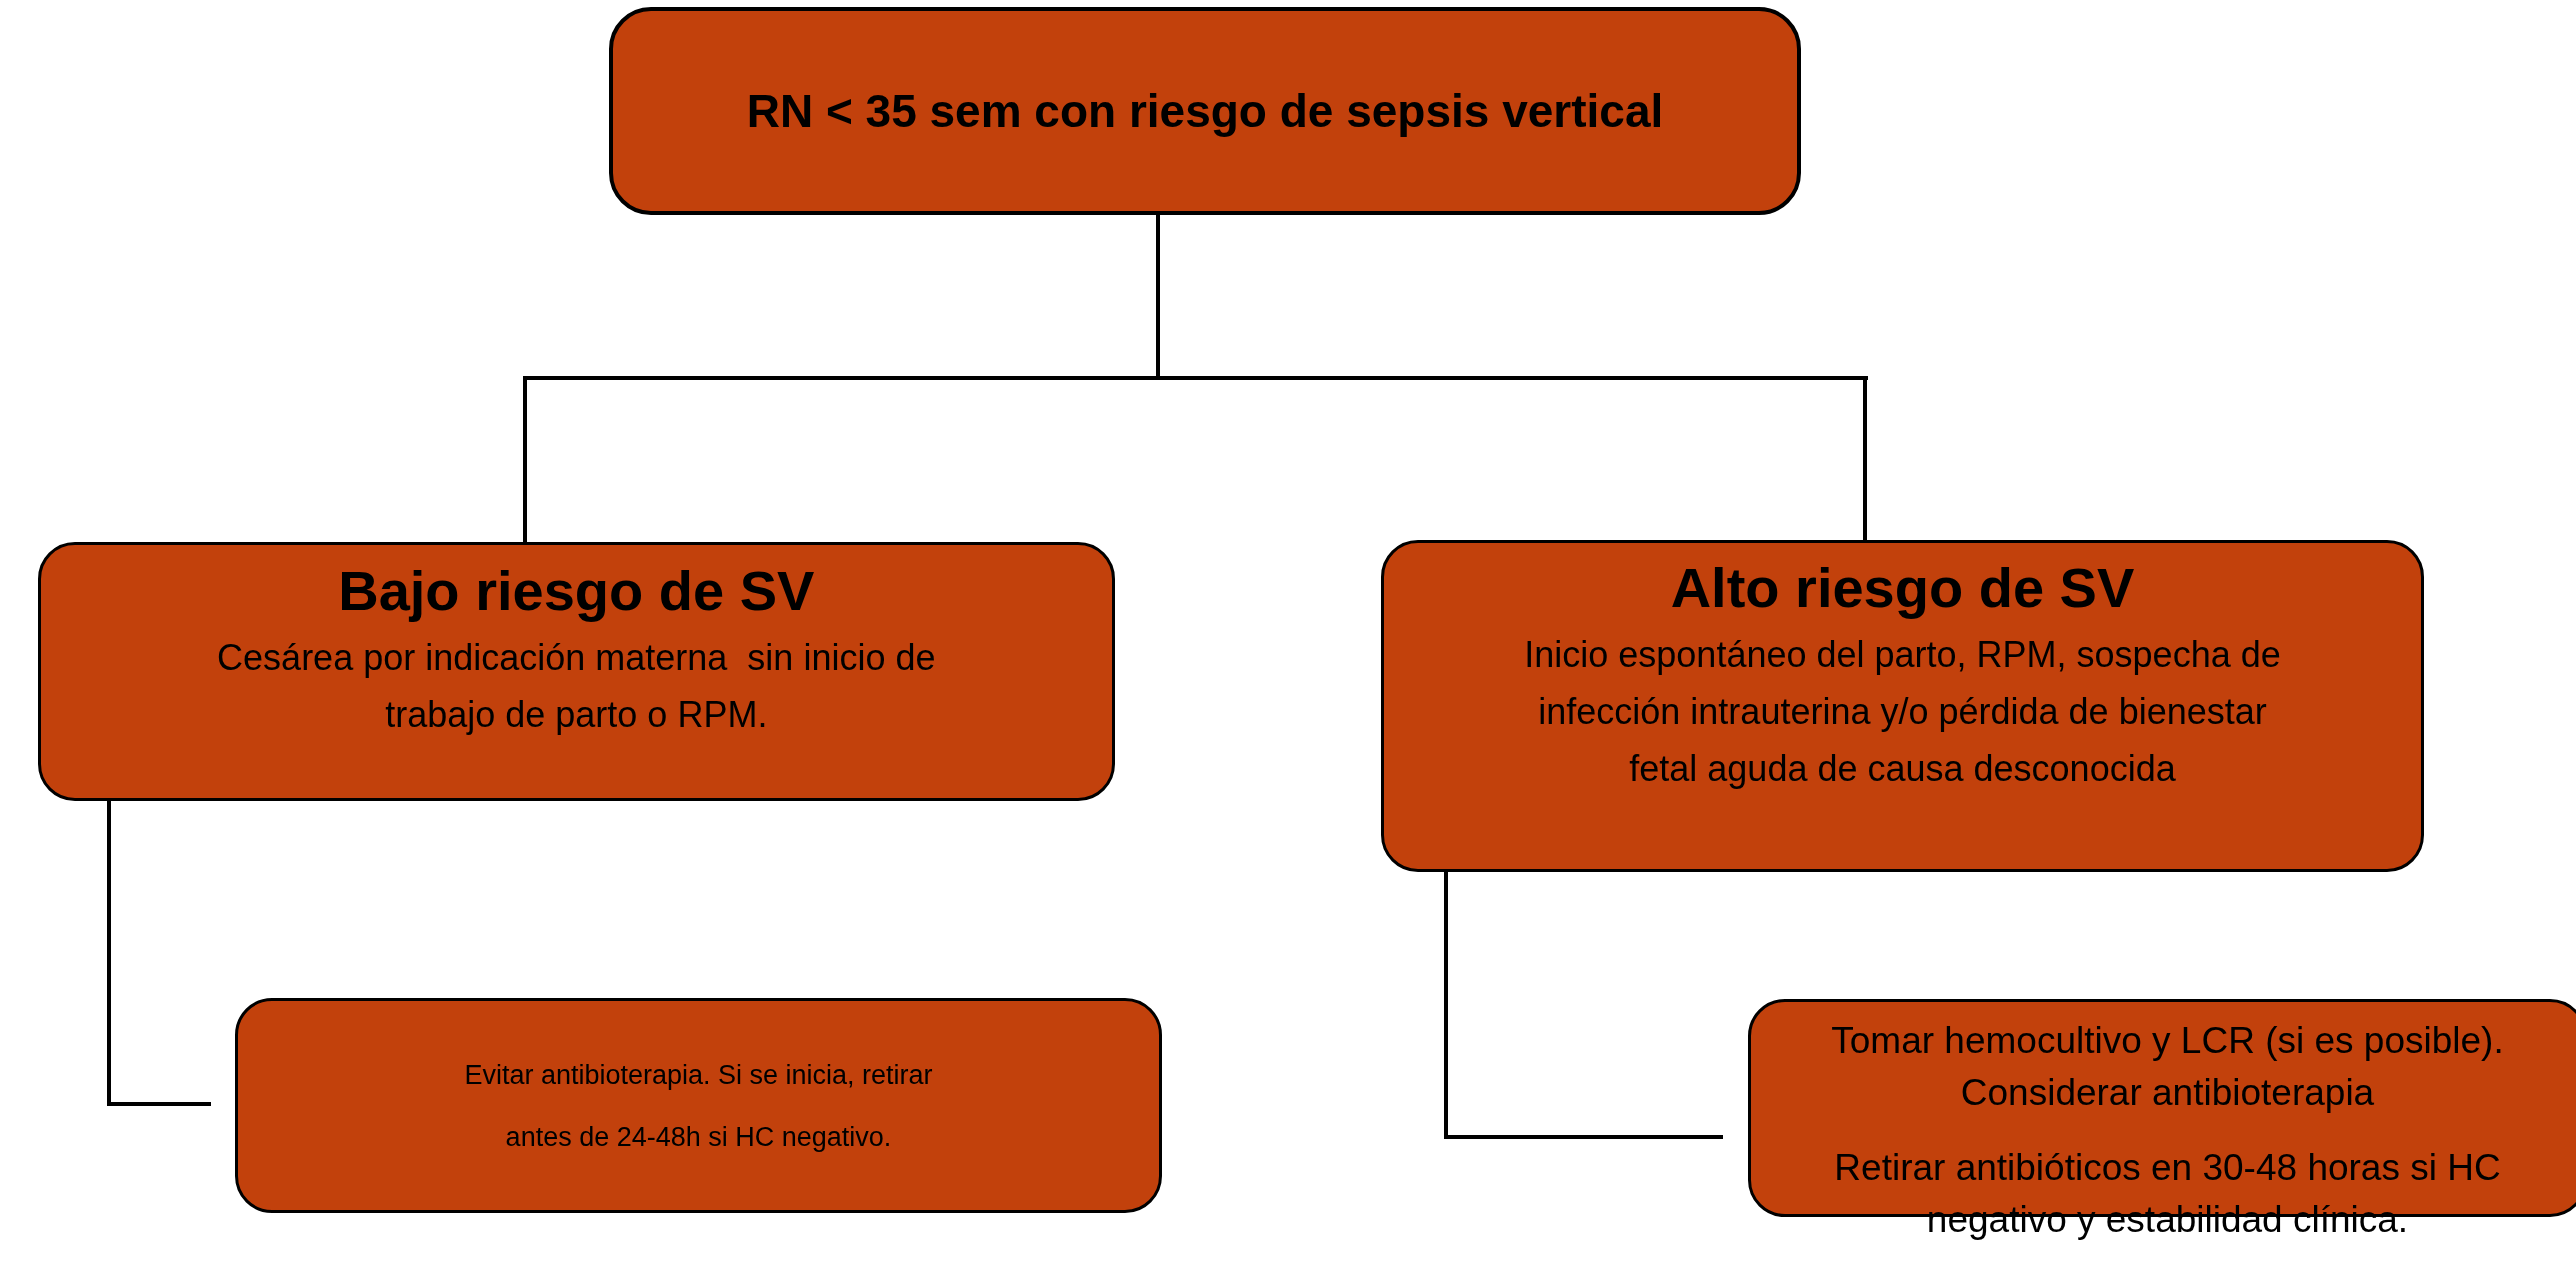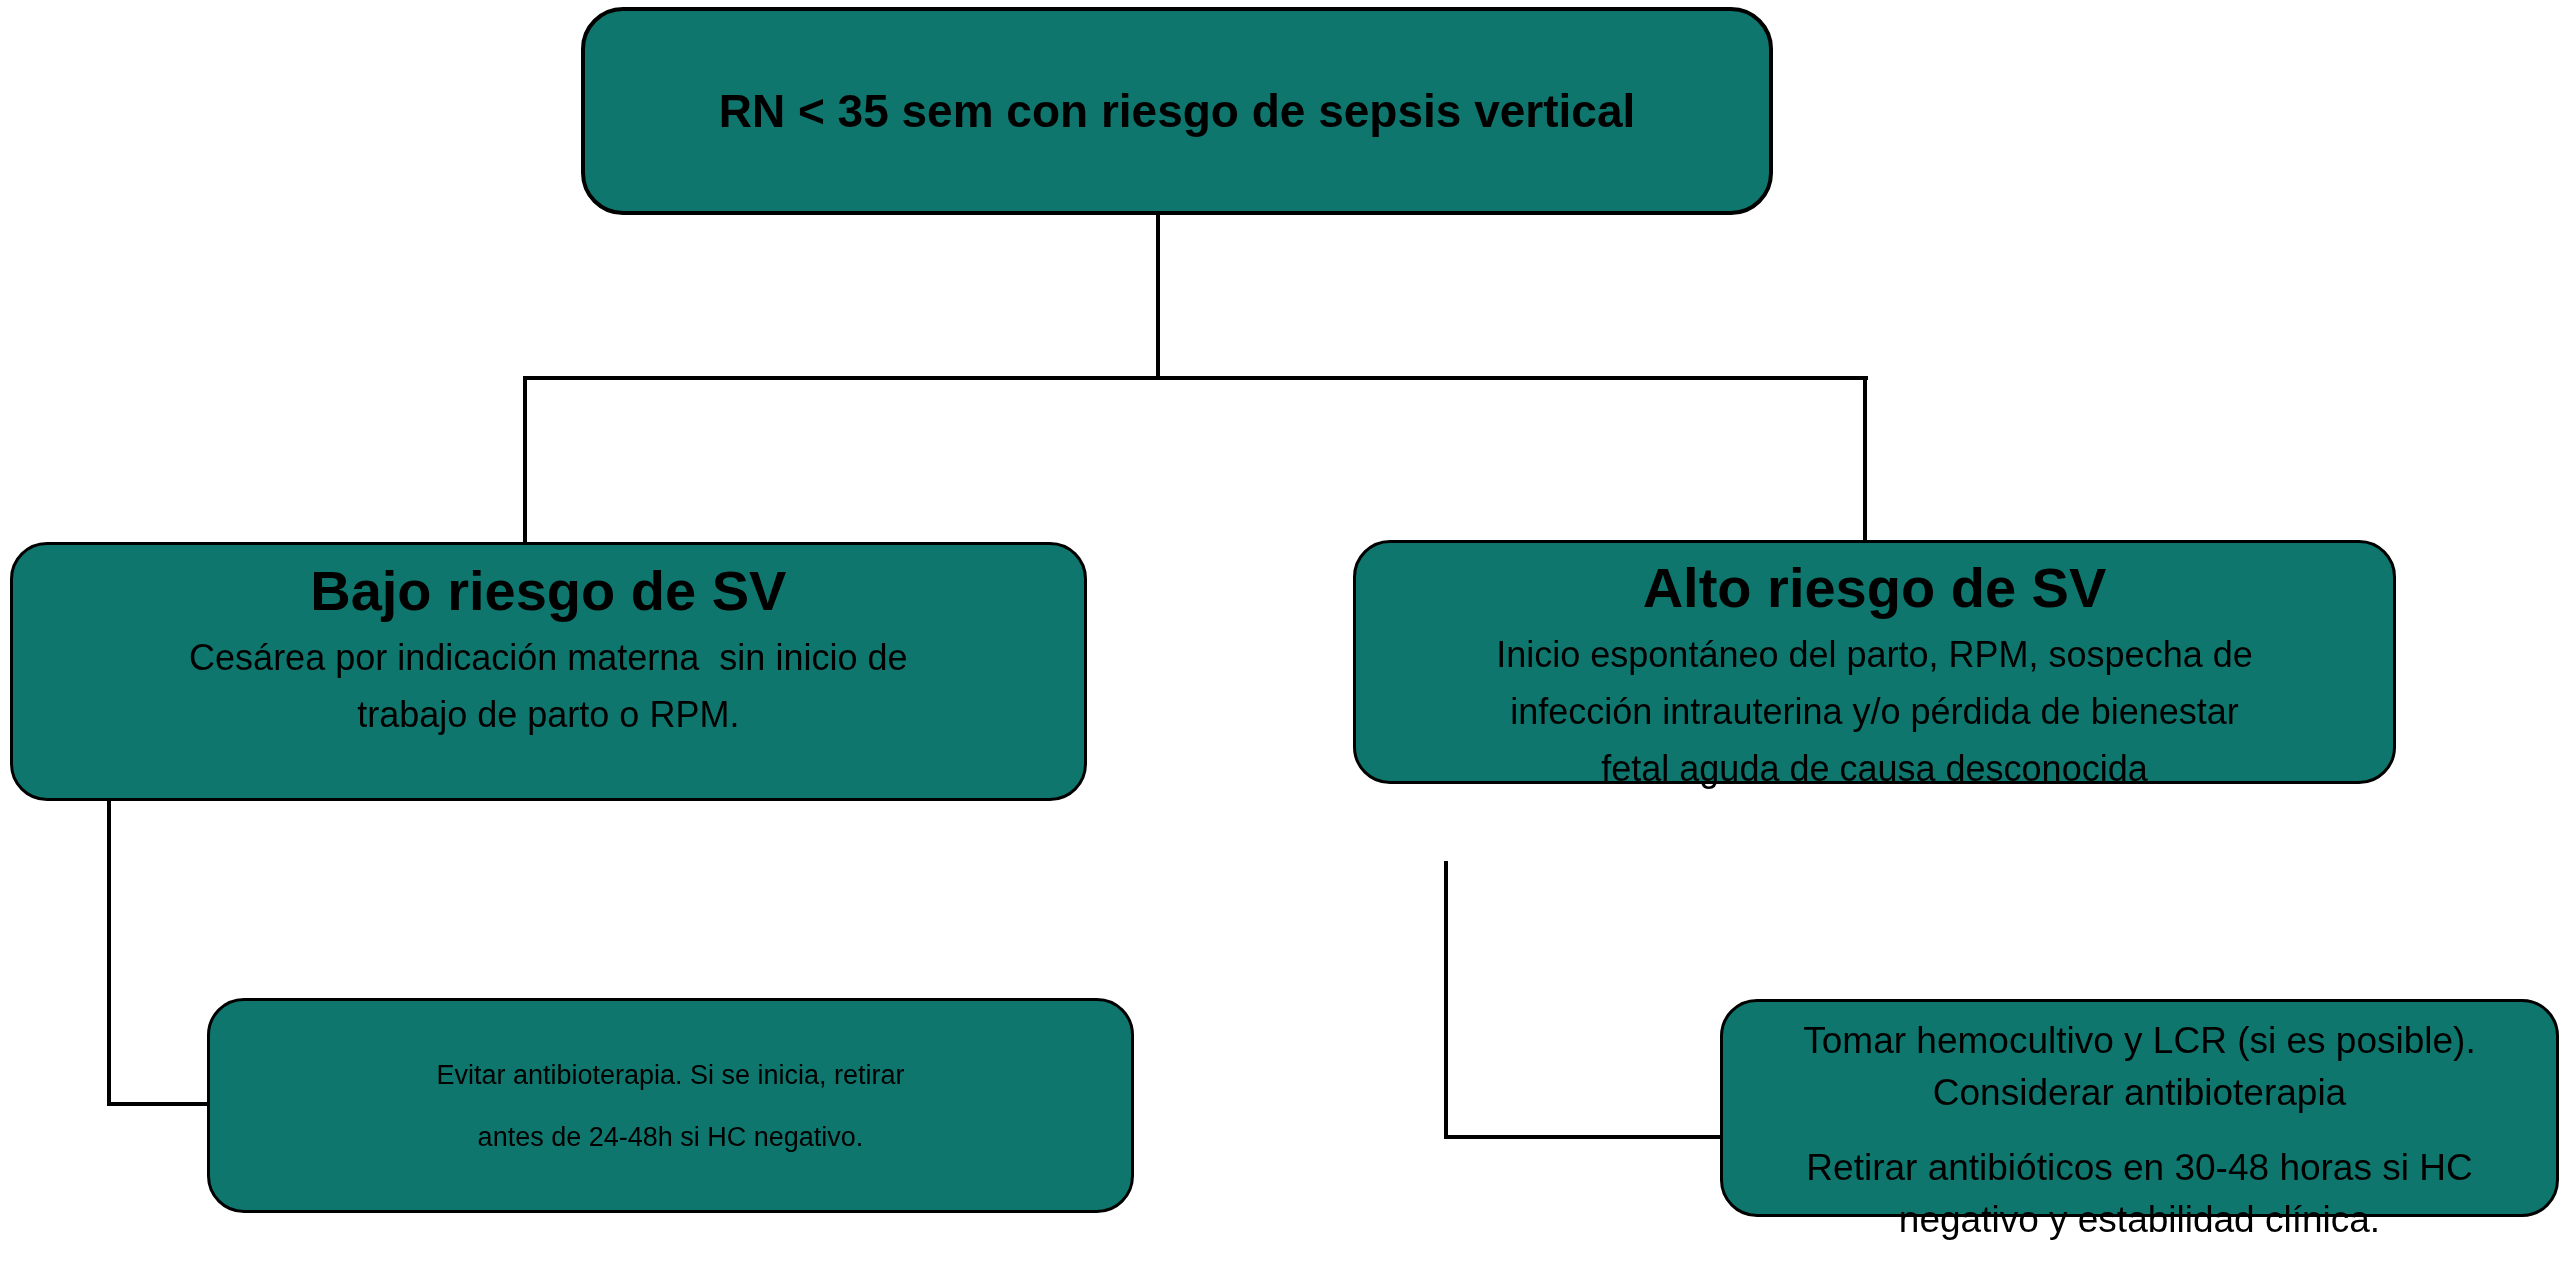--- a/index.html
+++ b/index.html
@@ -12,24 +12,25 @@
     width: 2576px;
     height: 1281px;
     background: #ffffff;
     font-family: "Liberation Sans", sans-serif;
     color: #000000;
     overflow: hidden;
   }
   .node {
     position: absolute;
     box-sizing: border-box;
-    background: #0f766e;
+    background: #c2410c;
     border: 3.3px solid #000000;
     border-radius: 37px;
     text-align: center;
+    margin-left: 28px;
   }
   .line {
     position: absolute;
     background: #000000;
   }
   .node-title {
     font-weight: bold;
     font-size: 56px;
     line-height: 50px;
     white-space: pre-wrap;
@@ -51,21 +52,21 @@
     font-size: 46px;
     line-height: 54px;
   }
 
   
   #node-low-risk {
     left: 9.8px; top: 542px; width: 1077px; height: 259px;
     padding-top: 21px;
   }
   #node-high-risk {
-    left: 1353px; top: 540px; width: 1043px; height: 244px;
+    left: 1353px; top: 540px; width: 1043px; height: 332px;
     padding-top: 19.5px;
   }
   #node-low-risk .node-body,
   #node-high-risk .node-body {
     margin-top: 13px;
   }
 
   
   #node-low-action {
     left: 207px; top: 998px; width: 927px; height: 215px;

